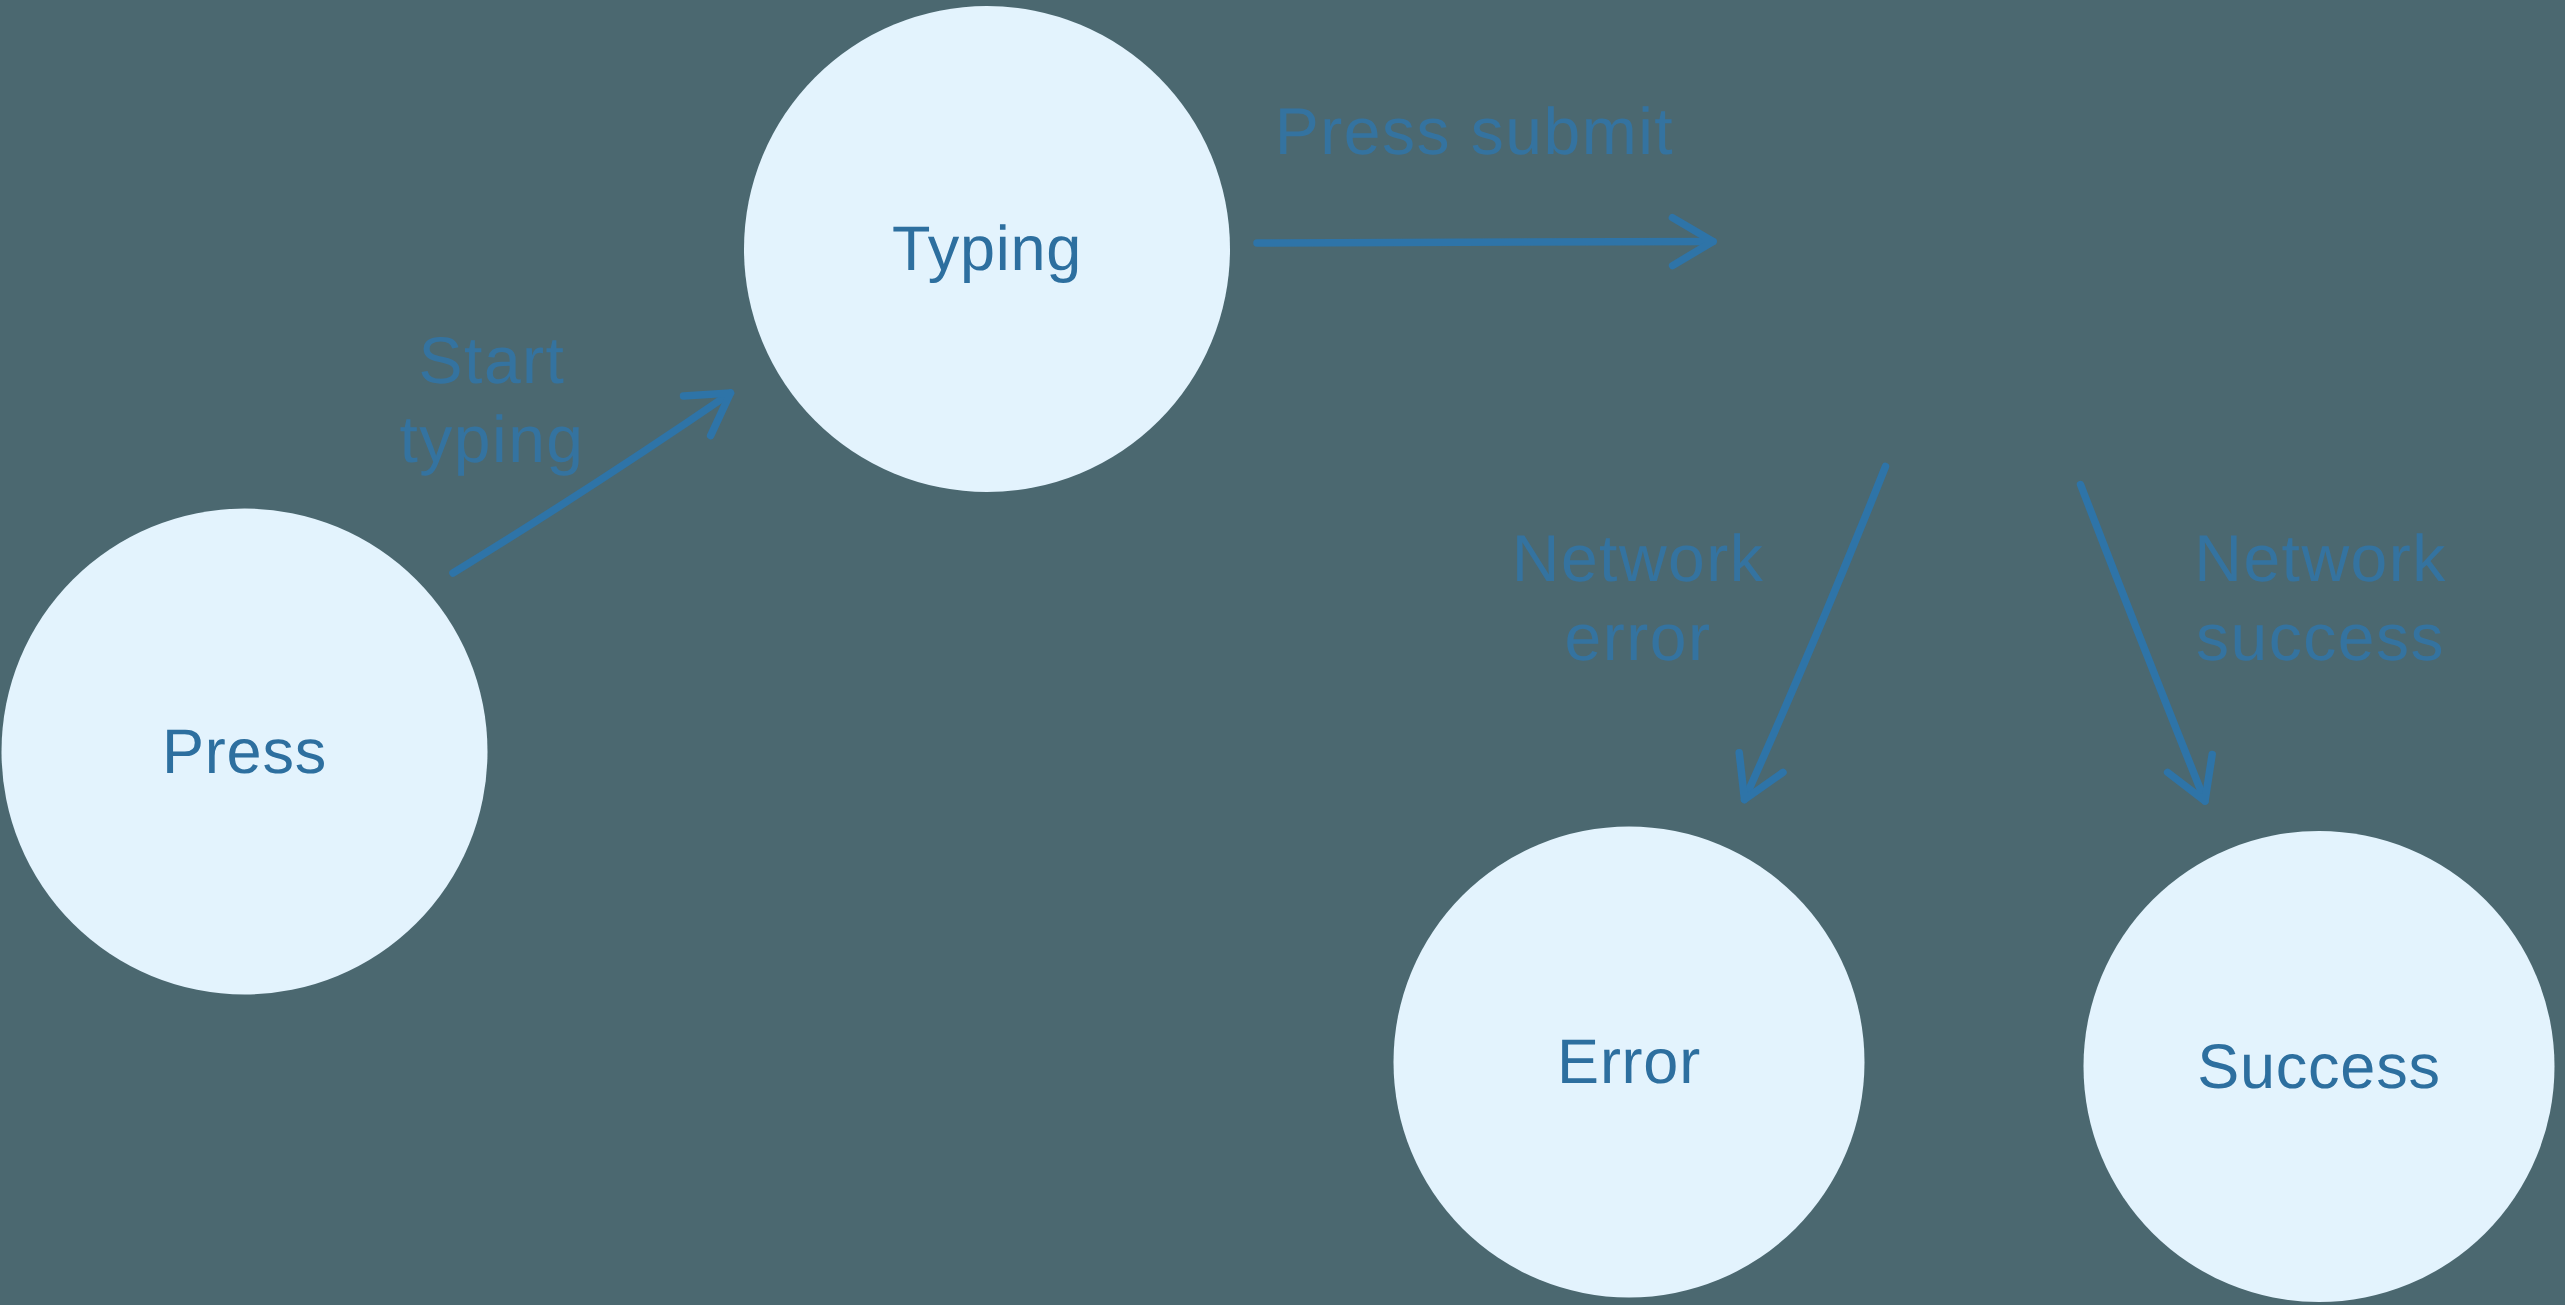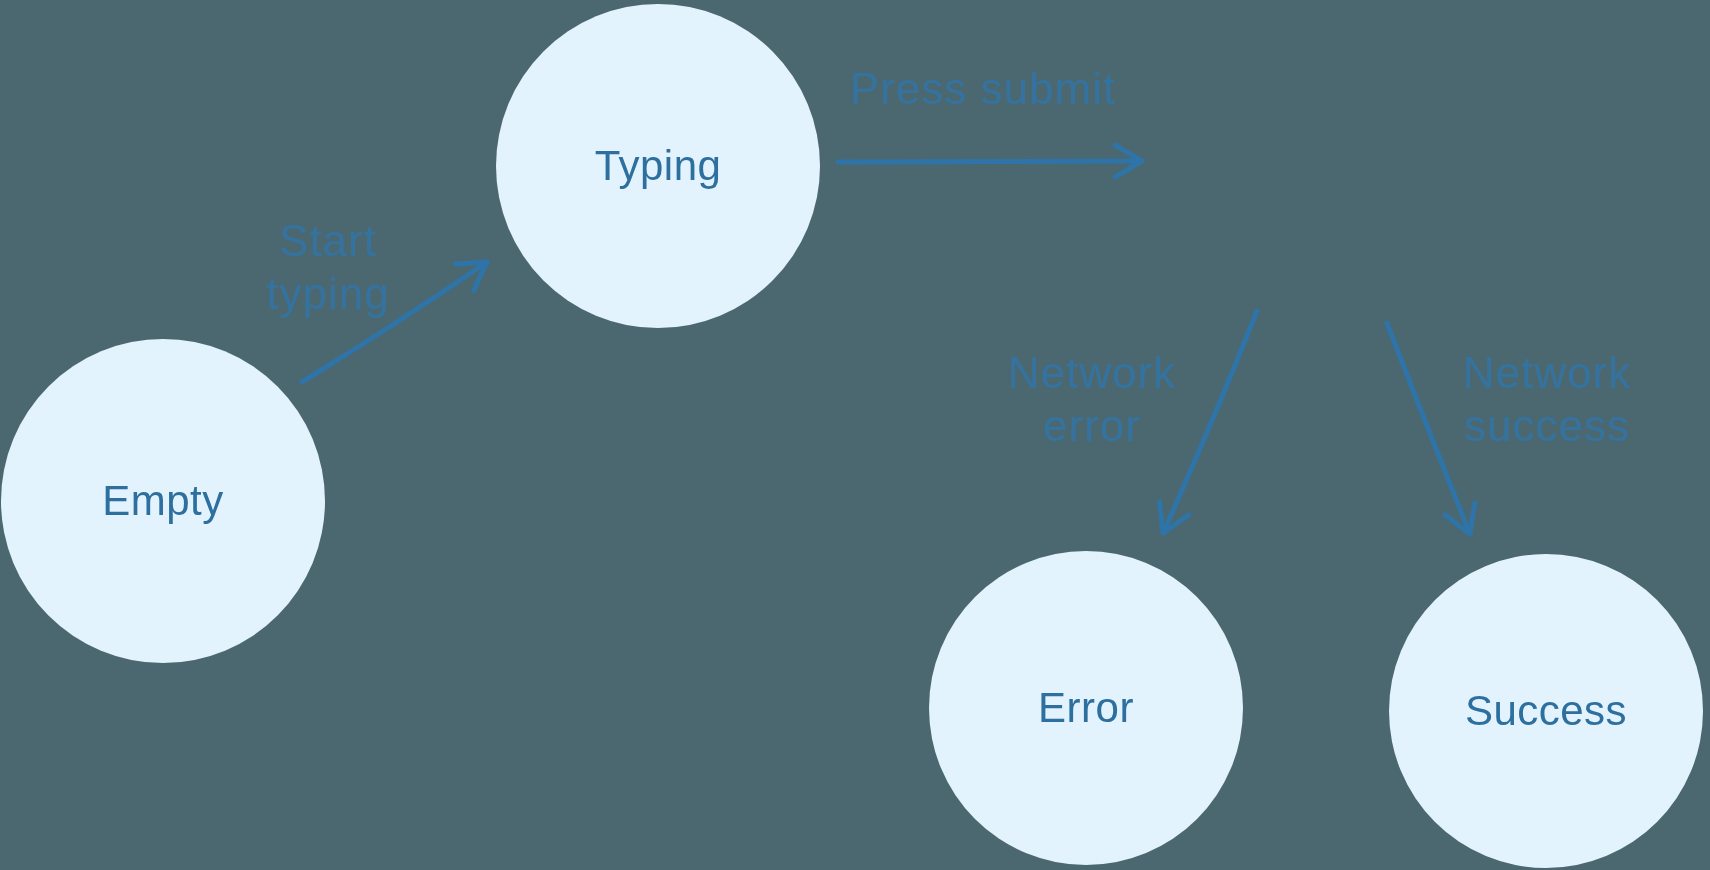--- a/index.html
+++ b/index.html
@@ -88,21 +88,21 @@
         <path class="arrow-head-path" d="M-27,-16 L0,0 L-27,16"></path>
       </marker>
     </defs>
     <path class="arrow-shaft" d="M302,382 Q395,325 487,262" marker-end="url(#ah)"></path>
     <path class="arrow-shaft" d="M838,162 L1142,161" marker-end="url(#ah)"></path>
     <path class="arrow-shaft" d="M1257,311 Q1212,424 1163,533" marker-end="url(#ah)"></path>
     <path class="arrow-shaft" d="M1387,323 Q1429,432 1470,534" marker-end="url(#ah)"></path>
   </svg>
 
   <div class="node node-empty">
-    <span class="node-label">Empty</span>
+    <span class="node-label">Press</span>
   </div>
 
   <div class="node node-typing">
     <span class="node-label">Typing</span>
   </div>
 
 
   <div class="node node-error">
     <span class="node-label">Error</span>
   </div>

